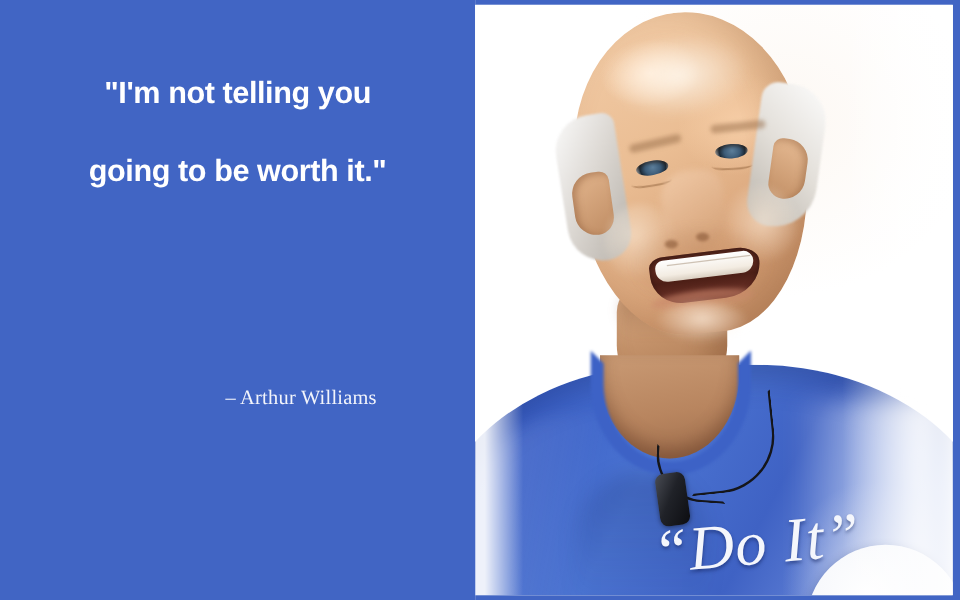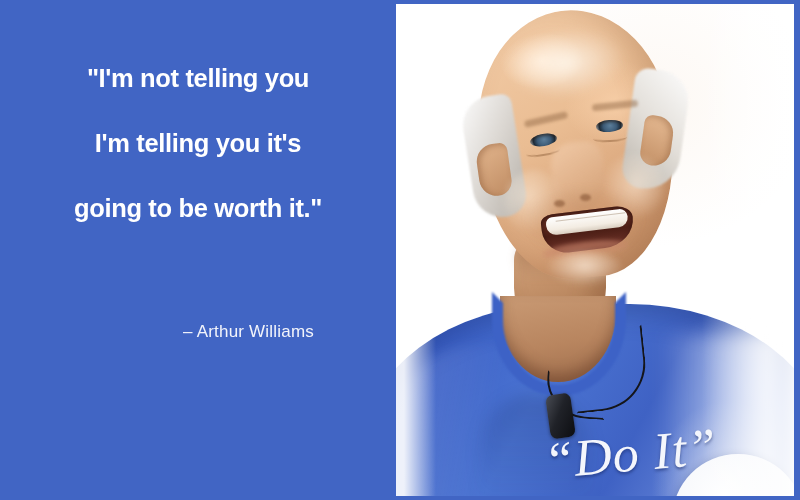--- a/index.html
+++ b/index.html
@@ -46,21 +46,21 @@
   }
   #attribution {
     position: absolute;
     left: 0;
     top: 322px;
     width: 328px;
     padding-right: 14px;
     box-sizing: border-box;
     text-align: right;
     color: #f2f4fb;
-    font-family: Liberation Sans, sans-serif;
+    font-family: Liberation Serif, serif;
     font-size: 17px;
     letter-spacing: 0.2px;
     white-space: nowrap;
   }
 
   
   #photo-panel {
     position: absolute;
     left: 396px;
     top: 0;
@@ -397,21 +397,20 @@
 </style>
 </head>
 <body>
 
 <div id="card">
 
   <div id="quote-panel">
 
     <div id="quote-lines">
       <div class="quote-line">"I'm not telling you</div>
-      <div class="quote-line">I'm telling you it's</div>
       <div class="quote-line">going to be worth it."</div>
     </div>
 
     <div id="attribution">– Arthur Williams</div>
   </div>
 
   <div id="photo-panel">
     <div id="photo-stage">
 
       <div class="bg-haze"></div>

